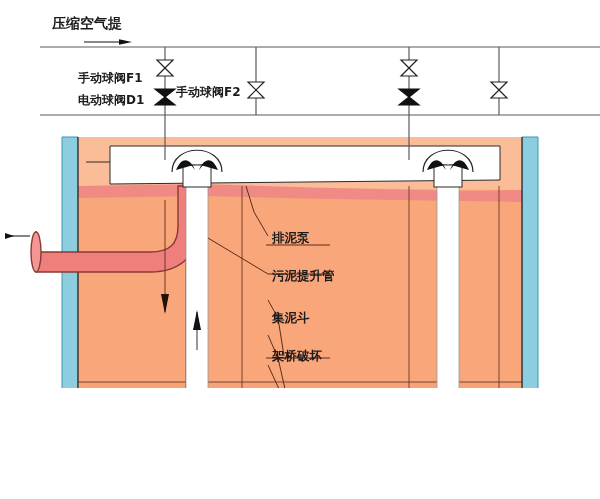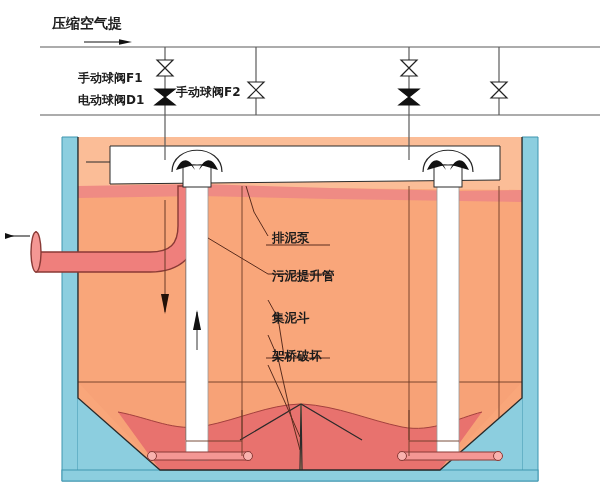--- a/index.html
+++ b/index.html
@@ -6,21 +6,21 @@
     margin: 0;
     padding: 0;
     background: #ffffff;
   }
   body {
     font-family: "Liberation Sans", "DejaVu Sans", sans-serif;
   }
   #diagram-root {
     position: relative;
     width: 600px;
-    height: 499px;
+    height: 388px;
     background: #ffffff;
     overflow: hidden;
   }
   #diagram-svg {
     display: block;
     width: 600px;
     height: 499px;
   }
   .cn-label {
     font-family: "DejaVu Sans", "Liberation Sans", sans-serif;

